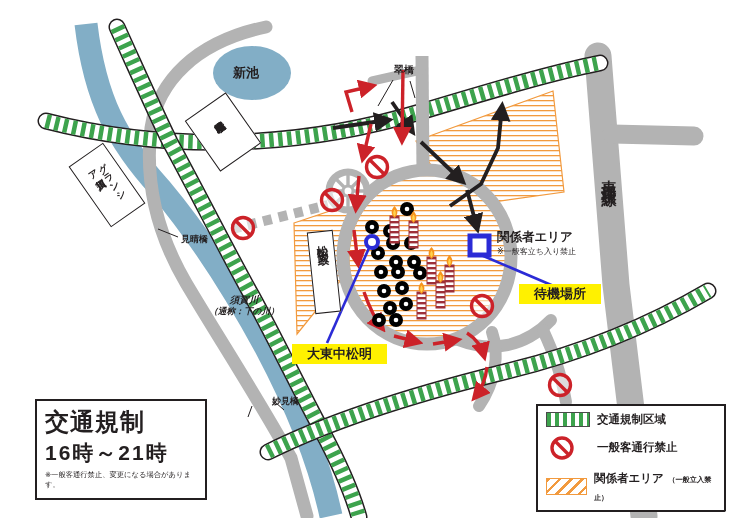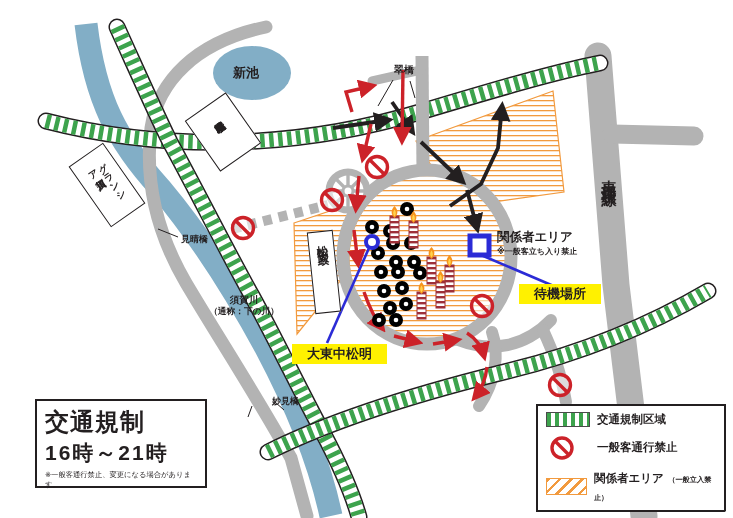--- a/index.html
+++ b/index.html
@@ -8,38 +8,38 @@
   #mapsvg{position:absolute;left:0;top:0;}
   .lbl{position:absolute;white-space:nowrap;color:#231f20;}
   .sm{font-size:9px;font-weight:bold;}
   .ylabel{background:#fff100;padding:1px 15px;font-size:13px;font-weight:bold;}
   .vbox{position:absolute;background:#fff;border:1.6px solid #231f20;display:flex;
         align-items:center;justify-content:center;}
   .vtext{writing-mode:vertical-rl;text-orientation:upright;font-weight:bold;line-height:1.15;}
   .ringroad{position:absolute;writing-mode:vertical-rl;text-orientation:upright;
             font-size:15px;font-weight:bold;letter-spacing:3px;}
   
-  #infobox{position:absolute;left:35px;top:399px;width:172px;height:89px;background:#fff;
+  #infobox{position:absolute;left:35px;top:399px;width:172px;height:101px;background:#fff;
            border:2.5px solid #231f20;box-sizing:border-box;padding:5px 8px 3px 8px;}
   #infobox .t1{font-size:24px;font-weight:bold;letter-spacing:1px;}
   #infobox .t2{font-size:21px;font-weight:bold;letter-spacing:2px;margin-top:1px;}
   #infobox .t3{font-size:7.3px;margin-top:3px;}
   
   #legend{position:absolute;left:536px;top:404px;width:190px;height:108px;background:#fff;
           border:2.5px solid #231f20;box-sizing:border-box;padding:6px 8px;display:flex;
           flex-direction:column;justify-content:space-between;}
   .lgrow{display:flex;align-items:center;gap:7px;}
   .lglab{font-size:11.5px;font-weight:bold;white-space:nowrap;}
   .lgnote{font-size:7.2px;font-weight:bold;}
   .sw-green{width:44px;height:15px;border:1.6px solid #4a4a4a;box-sizing:border-box;
     background:repeating-linear-gradient(90deg,#3da34d 0 4px,#ffffff 4px 8px);}
   .sw-orange{width:44px;height:17px;border:1.4px solid #f29a3e;box-sizing:border-box;
     background:repeating-linear-gradient(135deg,#f29a3e 0 2.5px,#ffffff 2.5px 8px);}
   .staff-title{font-size:12.5px;font-weight:bold;}
-  .staff-note{font-size:8px;font-weight:bold;text-align:center;}
+  .staff-note{font-size:8px;font-weight:normal;text-align:center;}
   .riverlbl{font-size:9.5px;font-weight:bold;text-align:center;line-height:1.25;}
 </style>
 </head>
 <body>
 
 <div id="stage">
 
 <svg id="mapsvg" width="733" height="518" viewBox="0 0 733 518">
   <defs>
     <pattern id="orangeHatch" width="6" height="5" patternUnits="userSpaceOnUse">
@@ -288,21 +288,21 @@
 <div class="vbox" style="left:198px;top:101px;width:48px;height:60px;transform:rotate(-35deg);">
   <div class="vtext" style="font-size:10px;height:38px;">見晴橋駐車場</div>
 </div>
 
 <div class="vbox" style="left:86px;top:148px;width:40px;height:72px;transform:rotate(-35deg);">
   <div class="vtext" style="font-size:9.5px;height:54px;">グランシア須賀川</div>
 </div>
 
 <div class="lbl sm" style="left:181px;top:233px;">見晴橋</div>
 
-<div class="lbl riverlbl" style="left:198px;top:294px;width:92px;">
+<div class="lbl riverlbl" style="left:198px;top:294px;width:92px;font-style:italic;">
   <div>須賀川</div>
   <div style="font-size:8.7px;">（通称：下の川）</div>
 </div>
 
 <div class="vbox" style="left:311px;top:231px;width:24px;height:80px;transform:rotate(-6deg);">
   <div class="vtext" style="font-size:11.5px;height:72px;letter-spacing:3px;">松明太鼓</div>
 </div>
 
 <div class="lbl" style="left:497px;top:229px;">
   <div class="staff-title">関係者エリア</div>

